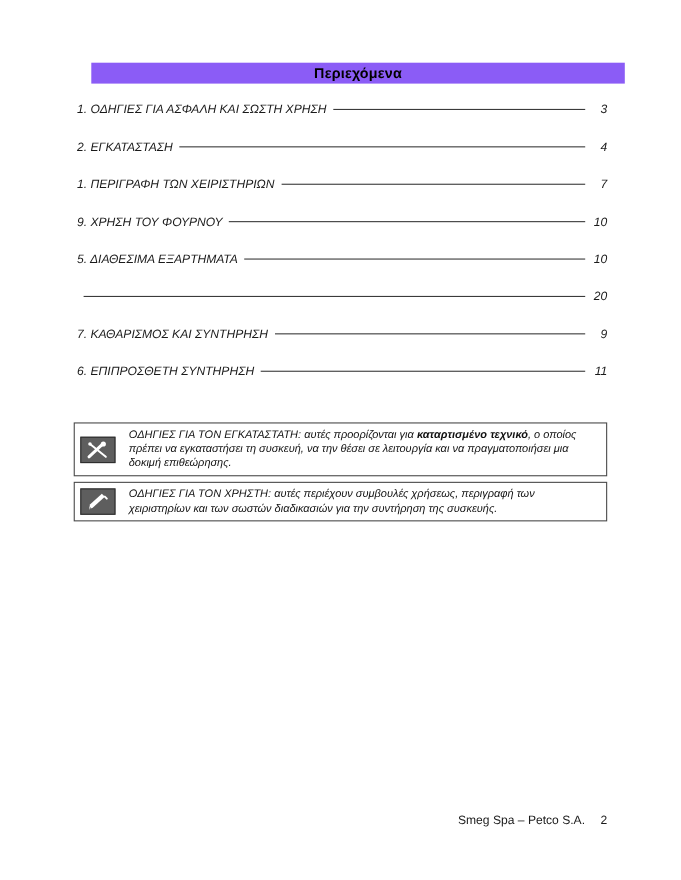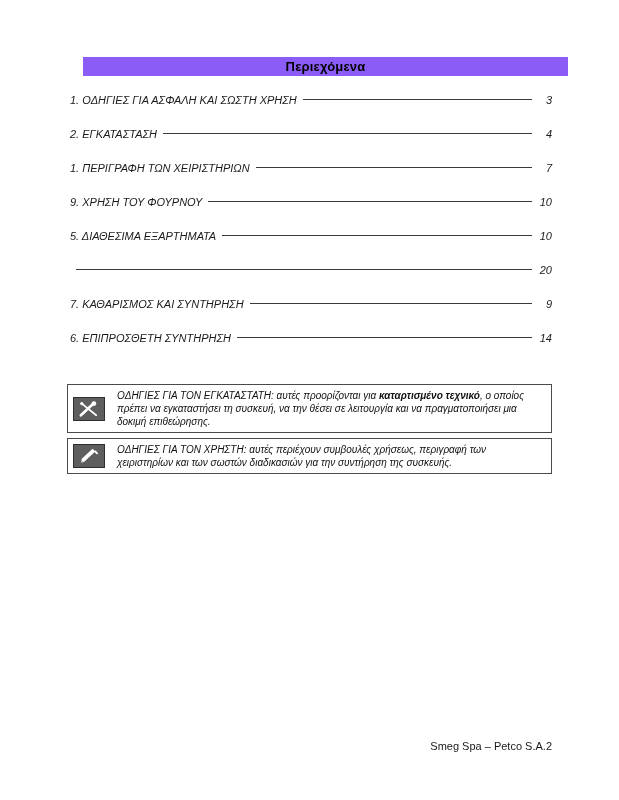--- a/index.html
+++ b/index.html
@@ -96,21 +96,21 @@
   }
   .notice-body b { font-weight: bold; }
 
   
   .footer {
     position: absolute;
     top: 740px;
     right: 67px;
     display: flex;
     align-items: center;
-    gap: 0;
+    gap: 14px;
     font-size: 11px;
     color: #1a1a1a;
   }
 </style>
 </head>
 <body>
 
 <div class="page">
 
   <div class="title-bar">
@@ -155,21 +155,21 @@
 
     <div class="toc-row">
       <span class="toc-label">7. ΚΑΘΑΡΙΣΜΟΣ ΚΑΙ ΣΥΝΤΗΡΗΣΗ</span>
       <span class="toc-leader"></span>
       <span class="toc-page">9</span>
     </div>
 
     <div class="toc-row">
       <span class="toc-label">6. ΕΠΙΠΡΟΣΘΕΤΗ ΣΥΝΤΗΡΗΣΗ</span>
       <span class="toc-leader"></span>
-      <span class="toc-page">14</span>
+      <span class="toc-page">11</span>
     </div>
   </div>
 
   <div class="notice notice-2">
     <div class="notice-icon">
       <svg width="22" height="18" viewBox="0 0 24 20" aria-hidden="true">
         <path d="M3 18 L7 16 L19 5 L16 2 L4 13 Z" fill="#ffffff"></path>
         <path d="M3 18 L5 17 L4.5 15.5 Z" fill="#5e5e5e"></path>
         <path d="M19 5 L21 7" stroke="#ffffff" stroke-width="2" stroke-linecap="round"></path>
       </svg>

